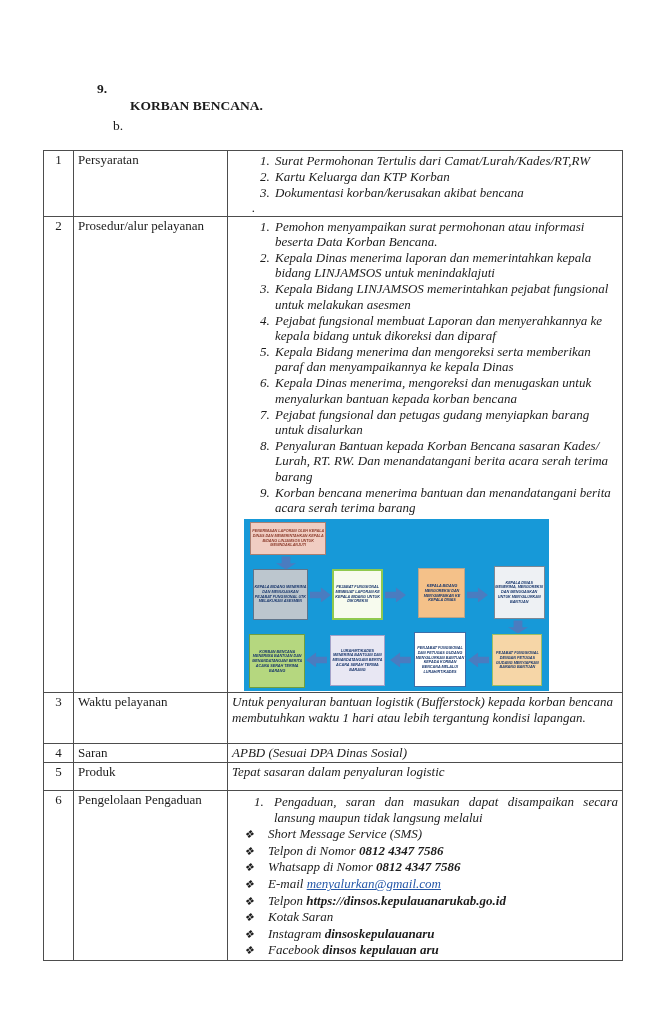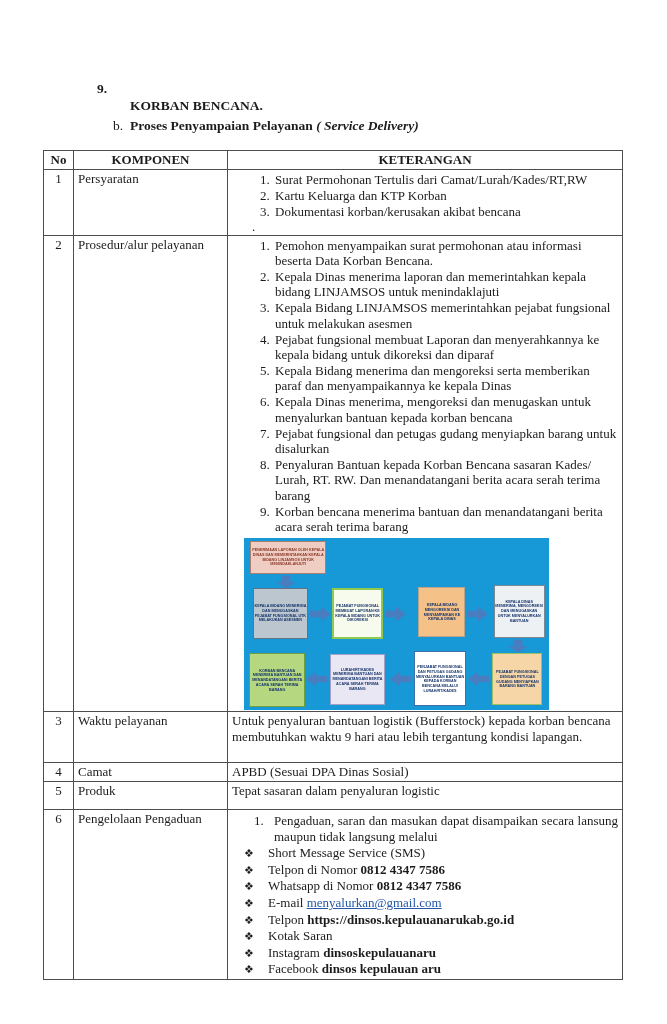--- a/index.html
+++ b/index.html
@@ -12,21 +12,21 @@
   .sub-letter{flex:0 0 17px;font-weight:normal;}
   .sub-italic{font-style:italic;}
   table.main{position:absolute;left:43px;top:150px;width:579px;border-collapse:collapse;table-layout:fixed;font-size:13px;}
   table.main td,table.main th{border:1px solid #4d4d4d;vertical-align:top;padding:1px 4px;}
   col.c-no{width:30px;}
   col.c-komp{width:154px;}
   col.c-ket{width:395px;}
   th{font-weight:bold;text-align:center;height:16px;line-height:16px;}
   td.no-cell{text-align:center;}
   td.komp-cell{padding-left:7px;}
-  td.ket-cell{padding-left:2px;padding-right:8px;line-height:15.4px;}
+  td.ket-cell{padding-left:2px;padding-right:8px;line-height:15.4px;font-style:italic;}
   ol.numlist{margin:1px 0 0 0;padding-left:41px;}
   ol.numlist li{padding-left:2px;margin:0 0 0.5px 0;}
   .trailing-mark{margin-left:20px;line-height:14px;}
   .r1-cell{height:62px;}
   .r3-cell{height:48px;}
   .r4-cell{height:16px;}
   .r5-cell{height:25px;}
   .plain-text{line-height:15.6px;}
   
   .r6-item{display:flex;padding-left:22px;margin-top:2px;}
@@ -63,36 +63,30 @@
 <div class="heading-block">
   <div class="h-row">
     <span class="h-num">9.</span>
     <span class="h-text">
       <br>
       <span>KORBAN BENCANA.</span>
     </span>
   </div>
   <div class="sub-row">
     <span class="sub-letter">b.</span>
-    <span><span>Proses Penyampaian Pelayanan </span><span class="sub-italic">( Service Delivery)</span></span>
   </div>
 </div>
 
 <table class="main">
   <colgroup>
       <col class="c-no">
       <col class="c-komp">
       <col class="c-ket">
     </colgroup>
   <tbody>
-      <tr>
-    <th>No</th>
-    <th>KOMPONEN</th>
-    <th>KETERANGAN</th>
-  </tr>
 
   <tr>
     <td class="no-cell r1-cell">1</td>
     <td class="komp-cell">Persyaratan</td>
     <td class="ket-cell">
       <ol class="numlist">
         <li>Surat Permohonan Tertulis dari Camat/Lurah/Kades/RT,RW</li>
         <li>Kartu Keluarga dan KTP Korban</li>
         <li>Dokumentasi korban/kerusakan akibat bencana</li>
       </ol>
@@ -153,27 +147,27 @@
               <span>KORBAN BENCANA MENERIMA BANTUAN DAN MENANDATANGANI BERITA ACARA SERAH TERIMA BARANG</span>
             </div>
       </div>
     </td>
   </tr>
 
   <tr>
     <td class="no-cell r3-cell">3</td>
     <td class="komp-cell">Waktu pelayanan</td>
     <td class="ket-cell">
-          <div class="plain-text">Untuk penyaluran bantuan logistik (Bufferstock) kepada korban bencana membutuhkan waktu 9 hari atau lebih tergantung kondisi lapangan.</div>
+          <div class="plain-text">Untuk penyaluran bantuan logistik (Bufferstock) kepada korban bencana membutuhkan waktu 1 hari atau lebih tergantung kondisi lapangan.</div>
         </td>
   </tr>
 
   <tr>
     <td class="no-cell r4-cell">4</td>
-    <td class="komp-cell">Camat</td>
+    <td class="komp-cell">Saran</td>
     <td class="ket-cell">
           <div class="plain-text">APBD (Sesuai DPA Dinas Sosial)</div>
         </td>
   </tr>
 
   <tr>
     <td class="no-cell r5-cell">5</td>
     <td class="komp-cell">Produk</td>
     <td class="ket-cell">
           <div class="plain-text">Tepat sasaran dalam penyaluran logistic</div>

